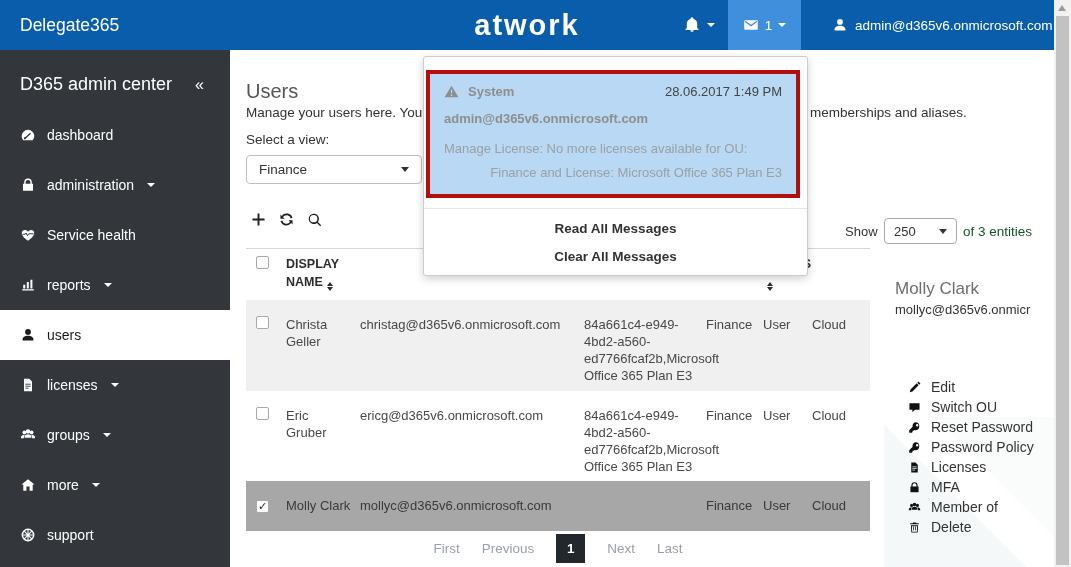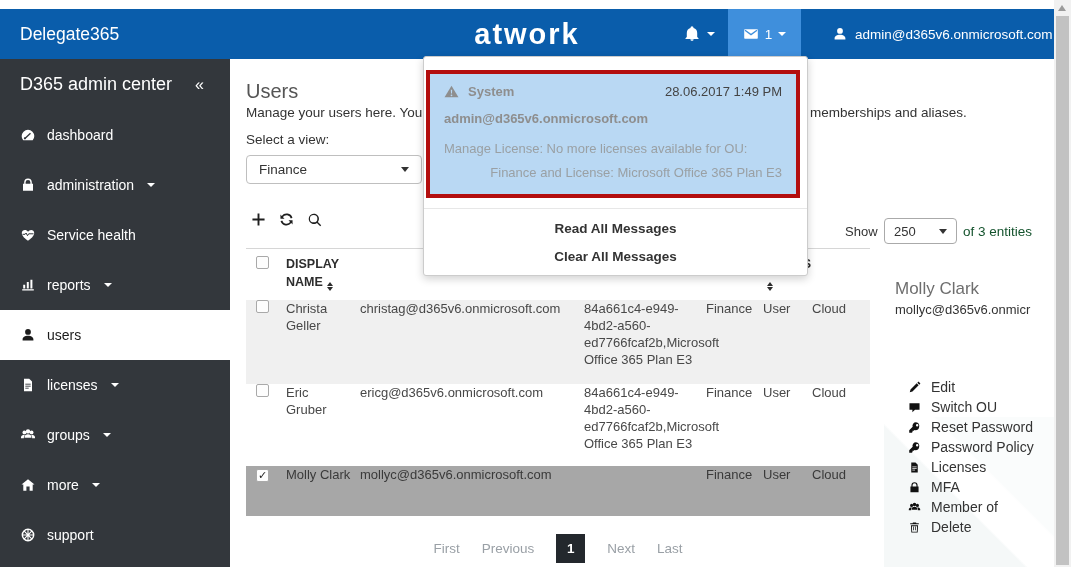--- a/index.html
+++ b/index.html
@@ -4,21 +4,21 @@
 <style>
   html,body{margin:0;padding:0;background:#e9e9e9;}
   .stage{position:relative;width:1071px;height:567px;overflow:hidden;background:#fff;
          font-family:"Liberation Sans",sans-serif;-webkit-font-smoothing:antialiased;}
   .icon{display:inline-block;width:15px;height:15px;flex:none;}
   .icon svg{display:block;width:100%;height:100%;fill:currentColor;}
   .caret{display:inline-block;width:0;height:0;border-left:4px solid transparent;
          border-right:4px solid transparent;border-top:4px solid currentColor;}
 
   
-  .topbar{position:absolute;left:0;top:0;width:1054px;height:50px;background:#0a5dab;z-index:10;margin-top:9px;}
+  .topbar{position:absolute;left:0;top:0;width:1054px;height:50px;background:#0a5dab;z-index:10;}
   .brand{position:absolute;left:20px;top:0;line-height:50px;color:#fff;font-size:17.5px;font-weight:500;cursor:pointer;}
   .logo{position:absolute;left:0;top:0;width:100%;text-align:center;line-height:50px;color:#fff;
         font-size:29px;font-weight:bold;letter-spacing:2px;}
   .tb-group{position:absolute;top:0;height:50px;display:flex;align-items:center;gap:7px;color:#fff;
         font-size:13.5px;cursor:pointer;}
   .tb-bell{left:684px;}
   .tb-mail{left:728px;width:73px;background:#3f8fdc;justify-content:center;gap:6px;}
   .tb-account{left:832px;}
   .tb-group .icon{width:16px;height:16px;}
 
@@ -59,21 +59,21 @@
   .table-top-line{position:absolute;left:246px;top:248px;width:624px;border-top:1px solid #d6d6d6;z-index:2;}
   .thead,.trow{display:grid;grid-template-columns:30px 74px 224px 122px 57px 49px 1fr;
         padding-left:10px;box-sizing:border-box;}
   .thead{position:absolute;left:246px;top:256px;width:624px;font-size:12.5px;font-weight:bold;
         color:#2d2d2d;line-height:1.4;z-index:2;}
   .sort{display:inline-flex;flex-direction:column;gap:1px;margin-left:4px;vertical-align:baseline;}
   .sort i{display:block;width:0;height:0;border-left:3.5px solid transparent;border-right:3.5px solid transparent;}
   .sort .up{border-bottom:4px solid #2d2d2d;}
   .sort .down{border-top:4px solid #2d2d2d;}
   .tbody{position:absolute;left:246px;top:300px;width:624px;font-size:13px;color:#484848;z-index:2;}
-  .trow{padding-top:0;padding-bottom:6px;line-height:1.32;cursor:pointer;}
+  .trow{padding-top:16px;padding-bottom:6px;line-height:1.32;cursor:pointer;}
   .trow.r0{background:#f0f0f0;min-height:84px;}
   .trow.r1{background:#fff;min-height:82px;}
   .trow.sel{background:#a7a7a7;min-height:50px;color:#3a3a3a;}
   .cell{padding-right:8px;}
   .checkbox{width:13px;height:13px;border:1px solid #a9a9a9;border-radius:2px;background:#fdfdfd;
         display:inline-flex;align-items:center;justify-content:center;font-size:11px;color:#222;
         box-sizing:border-box;cursor:pointer;line-height:1;}
   .pagination{position:absolute;left:246px;top:534px;width:624px;text-align:center;font-size:13.5px;
         color:#9aa0a6;z-index:2;}
   .page{display:inline-block;margin:0 11px;line-height:29px;vertical-align:middle;cursor:pointer;}

